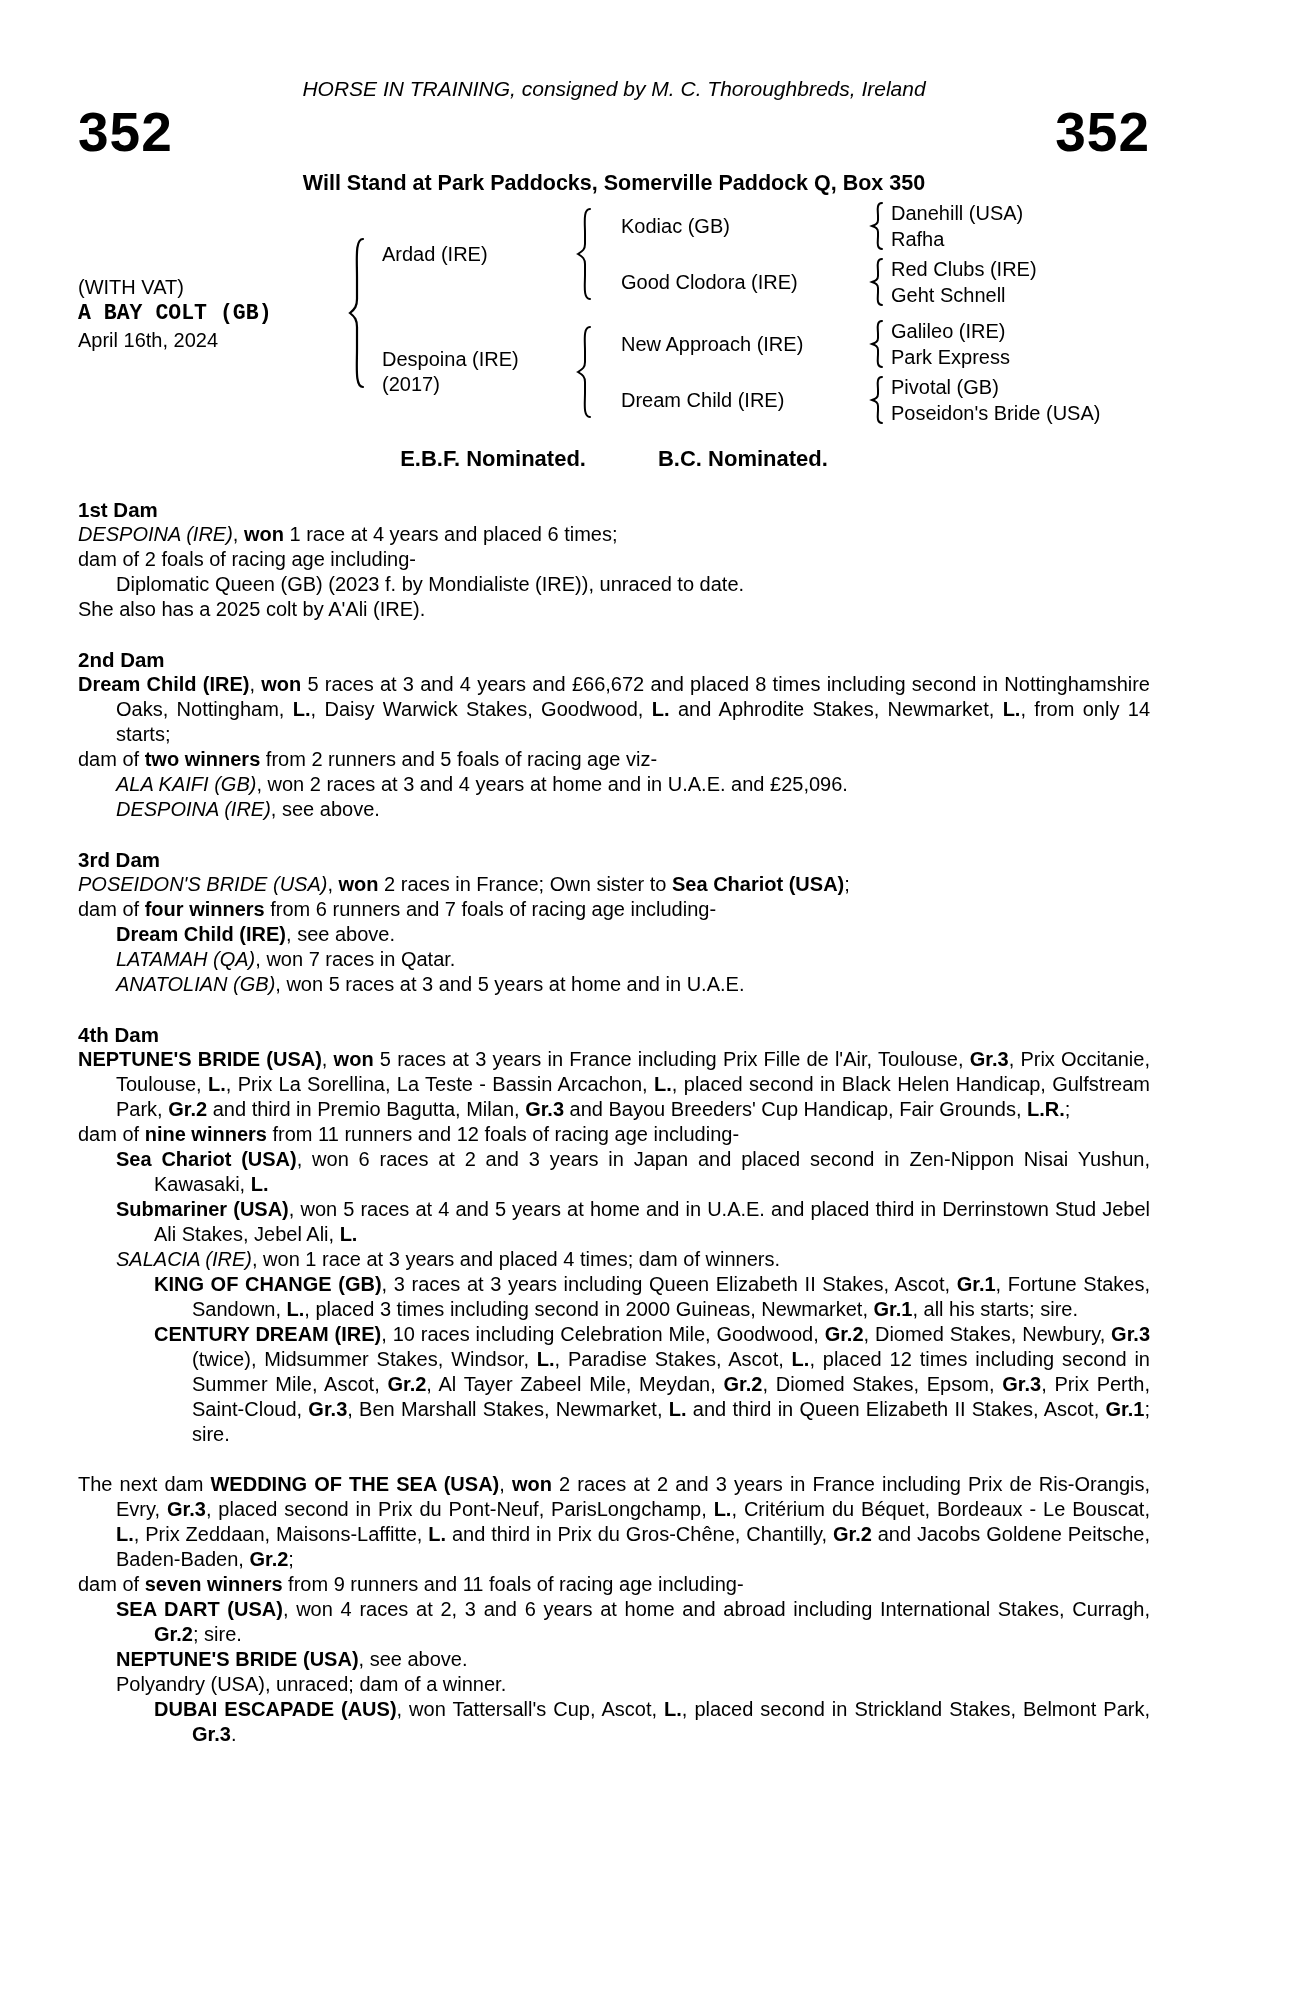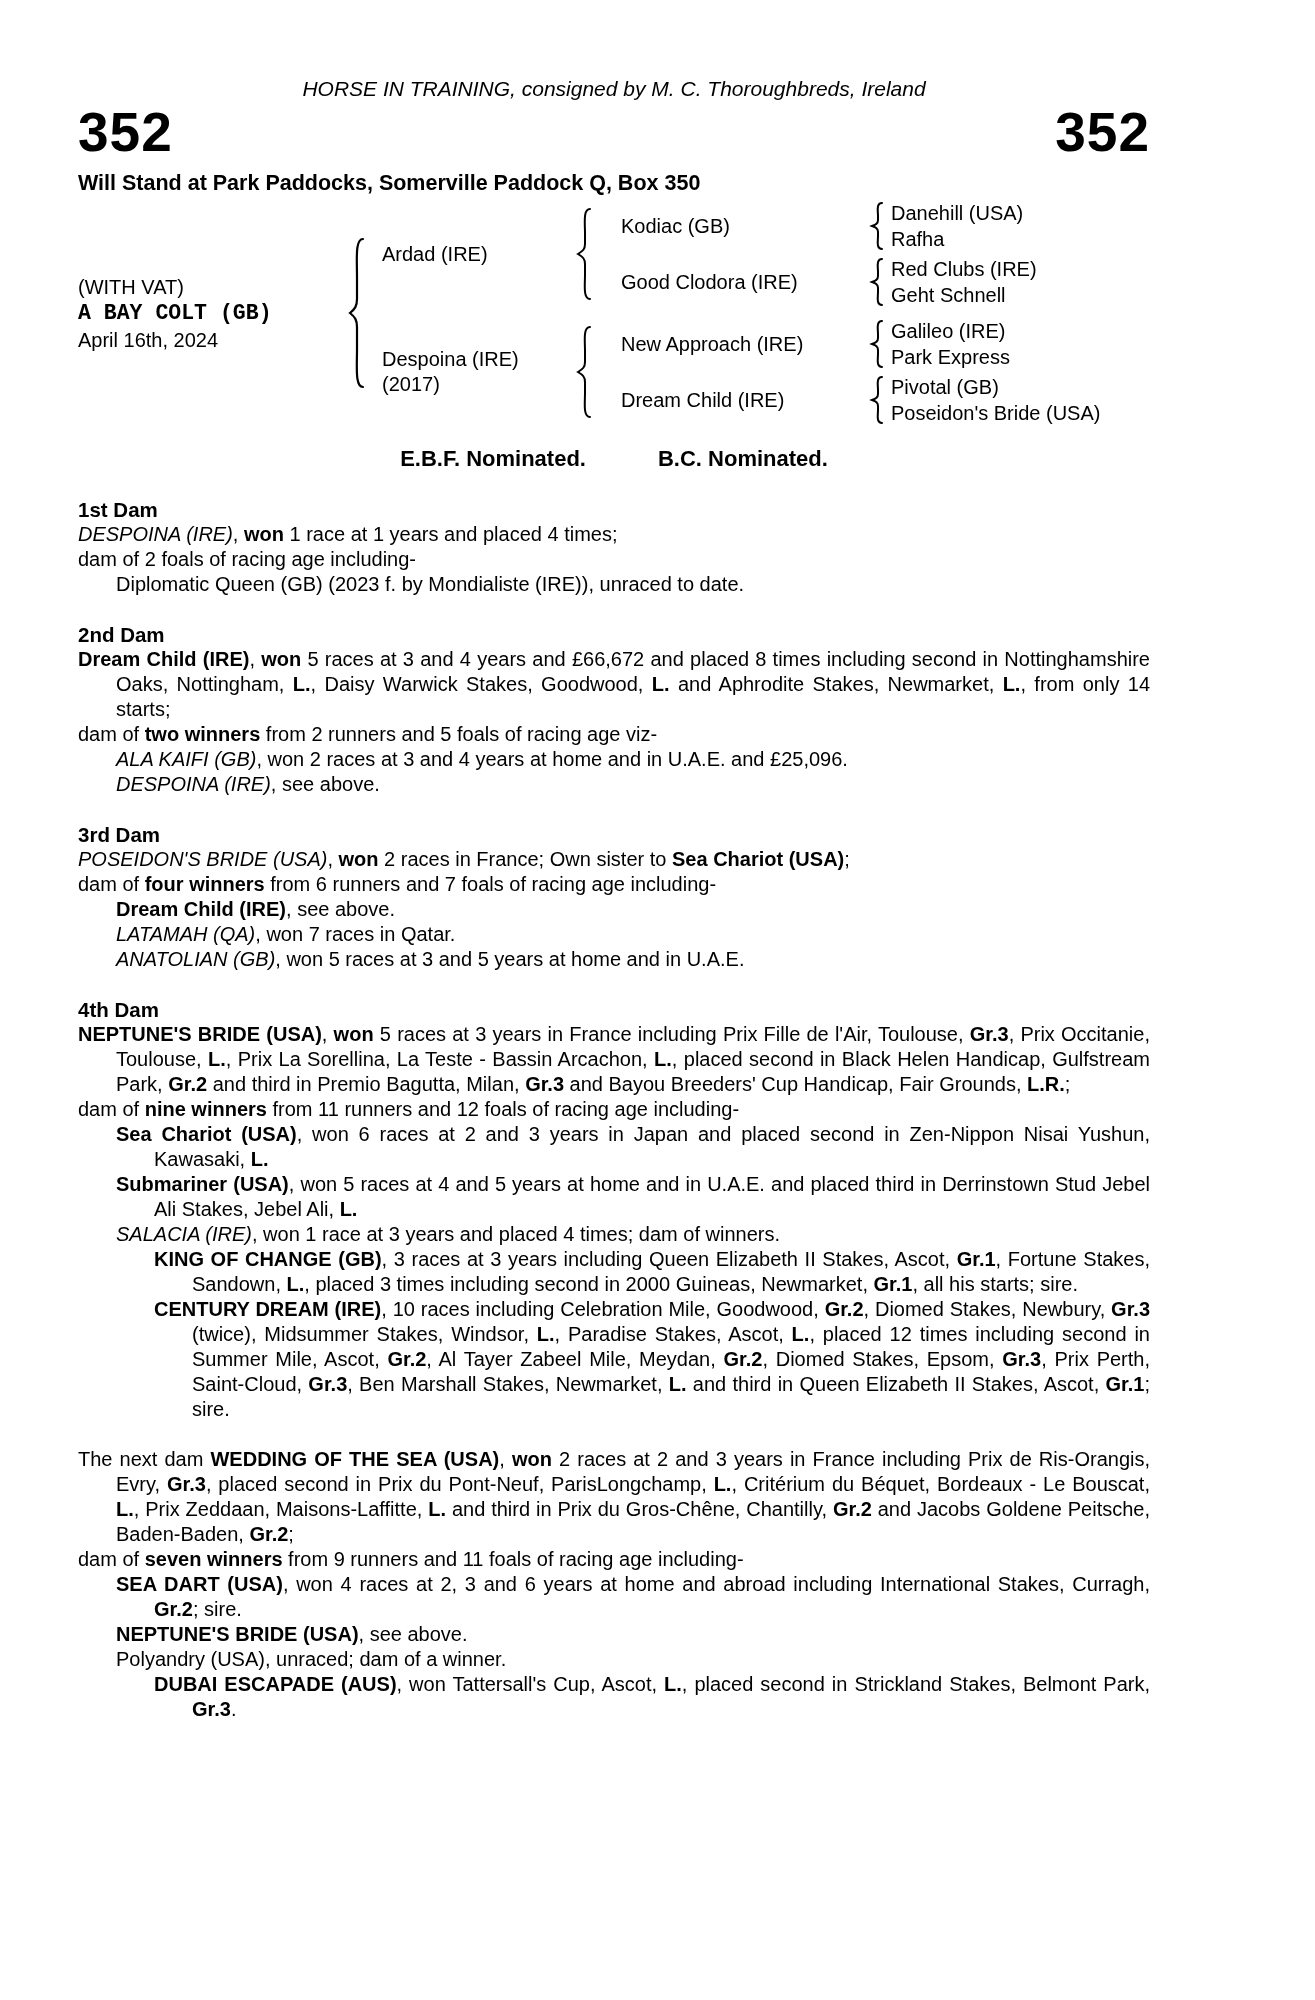--- a/index.html
+++ b/index.html
@@ -14,21 +14,21 @@
 
   .consign {
     text-align:center; font-style:italic;
     font-size:21px; line-height:26px;
   }
   .lotrow {
     display:flex; justify-content:space-between; align-items:flex-start;
     margin-top:6px; height:50px;
   }
   .lotnum { font-size:55px; line-height:48px; font-weight:bold; letter-spacing:1px; }
-  .stand { font-weight:bold; font-size:21.5px; line-height:26px; margin-top:12px; }
+  .stand { font-weight:bold; font-size:21.5px; line-height:26px; margin-top:12px;text-align:center; }
 
   
   .tree { display:flex; align-items:center; margin-top:4px; }
   .subject { width:268px; padding-right:6px; }
   .vat { font-size:20px; line-height:26px; }
   .horse-name { font-size:21.5px; line-height:27px; font-weight:bold;font-family:Liberation Mono, monospace; }
   .foal-date { font-size:20px; line-height:26px; }
   .bracewrap { display:flex; align-items:center; flex:0 0 auto; }
   .bracewrap svg { display:block; }
   .gens { flex:1 1 auto; display:flex; flex-direction:column; gap:10px; margin-left:2px; }
@@ -162,23 +162,24 @@
   </div>
 
   <div class="noms">
     <span>E.B.F. Nominated.</span>
     <span>B.C. Nominated.</span>
   </div>
 
   <div class="sections">
       <div class="section">
         <div class="sec-heading">1st Dam</div>
-        <p class="para ind0"><span class="i">DESPOINA (IRE)</span><span>, </span><span class="b">won</span><span> 1 race at 1 years and placed 4 times;</span></p>
+        <p class="para ind0"><span class="i">DESPOINA (IRE)</span><span>, </span><span class="b">won</span><span> 1 race at 4 years and placed 6 times;</span></p>
         <p class="para ind0"><span>dam of 2 foals of racing age including-</span></p>
         <p class="para ind1"><span>Diplomatic Queen (GB) (2023 f. by Mondialiste (IRE)), unraced to date.</span></p>
+        <p class="para ind0"><span>She also has a 2025 colt by A'Ali (IRE).</span></p>
       </div>
       <div class="section">
         <div class="sec-heading">2nd Dam</div>
         <p class="para ind0"><span class="b">Dream Child (IRE)</span><span>, </span><span class="b">won</span><span> 5 races at 3 and 4 years and £66,672 and placed 8 times including second in Nottinghamshire Oaks, Nottingham, </span><span class="b">L.</span><span>, Daisy Warwick Stakes, Goodwood, </span><span class="b">L.</span><span> and Aphrodite Stakes, Newmarket, </span><span class="b">L.</span><span>, from only 14 starts;</span></p>
         <p class="para ind0"><span>dam of </span><span class="b">two winners</span><span> from 2 runners and 5 foals of racing age viz-</span></p>
         <p class="para ind1"><span class="i">ALA KAIFI (GB)</span><span>, won 2 races at 3 and 4 years at home and in U.A.E. and £25,096.</span></p>
         <p class="para ind1"><span class="i">DESPOINA (IRE)</span><span>, see above.</span></p>
       </div>
       <div class="section">
         <div class="sec-heading">3rd Dam</div>

